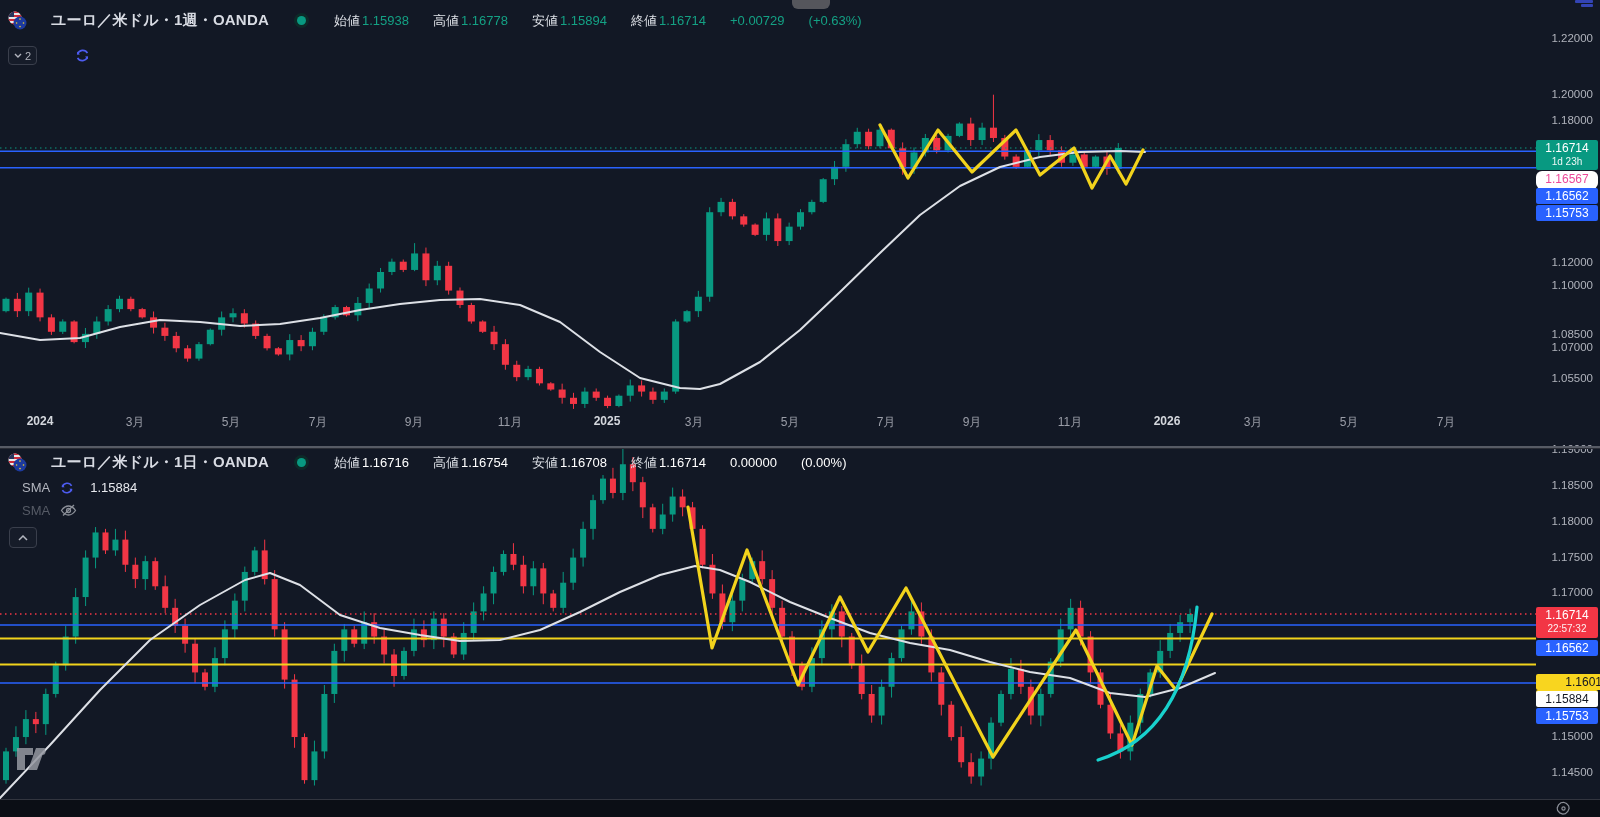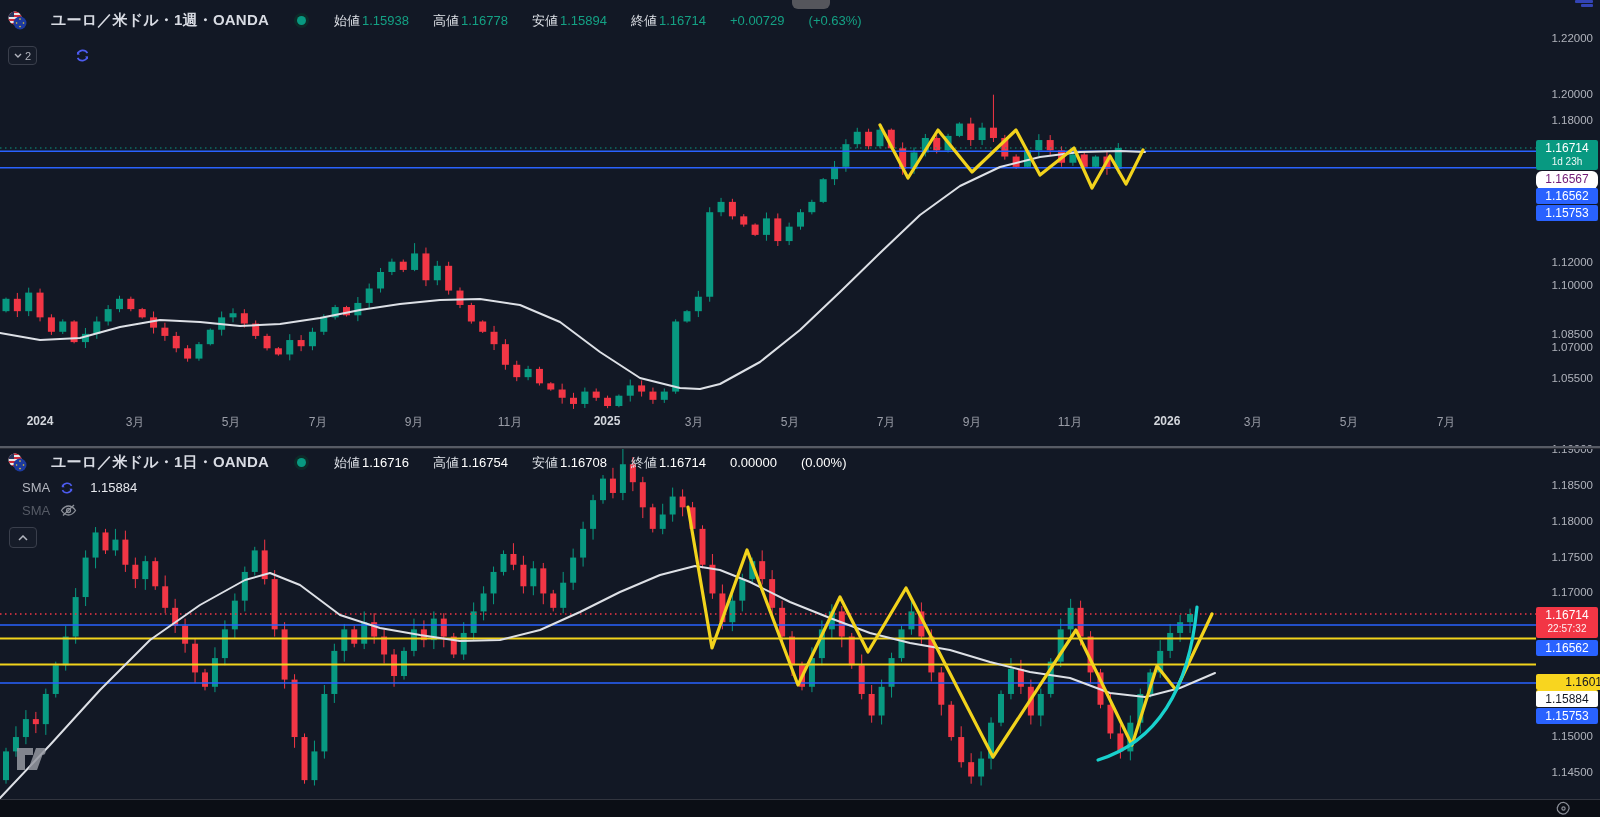--- a/index.html
+++ b/index.html
@@ -679,21 +679,21 @@
       <div class="y-axis-label" style="top: 114.485px;">1.18000</div>
       <div class="y-axis-label" style="top: 238.196px; margin-top: 18px;">1.12000</div>
       <div class="y-axis-label" style="top: 279.433px;">1.10000</div>
       <div class="y-axis-label" style="top: 328px;">1.08500</div>
       <div class="y-axis-label" style="top: 341.289px;">1.07000</div>
       <div class="y-axis-label" style="top: 372.216px;">1.05500</div>
       <div class="price-badge" style="top: 140px; height: 30px; background: rgb(8, 153, 129); color: rgb(255, 255, 255);">
         <div>1.16714</div>
         <div class="sub">1d 23h</div>
       </div>
-      <div class="price-badge" style="top: 171px; height: 18px; background: rgb(255, 255, 255); color: #701a75; border-radius: 6px;">
+      <div class="price-badge" style="top: 171px; height: 18px; background: rgb(255, 255, 255); color: #ec4899; border-radius: 6px;">
         <div>1.16567</div>
       </div>
       <div class="price-badge" style="top: 188px; height: 16px; background: rgb(41, 98, 255); color: rgb(255, 255, 255);">
         <div>1.16562</div>
       </div>
       <div class="price-badge" style="top: 205px; height: 16px; background: rgb(41, 98, 255); color: rgb(255, 255, 255);">
         <div>1.15753</div>
       </div>
       <div class="y-axis-label" style="top: 442.894px;">1.19000</div>
       <div class="y-axis-label" style="top: 478.788px;">1.18500</div>

